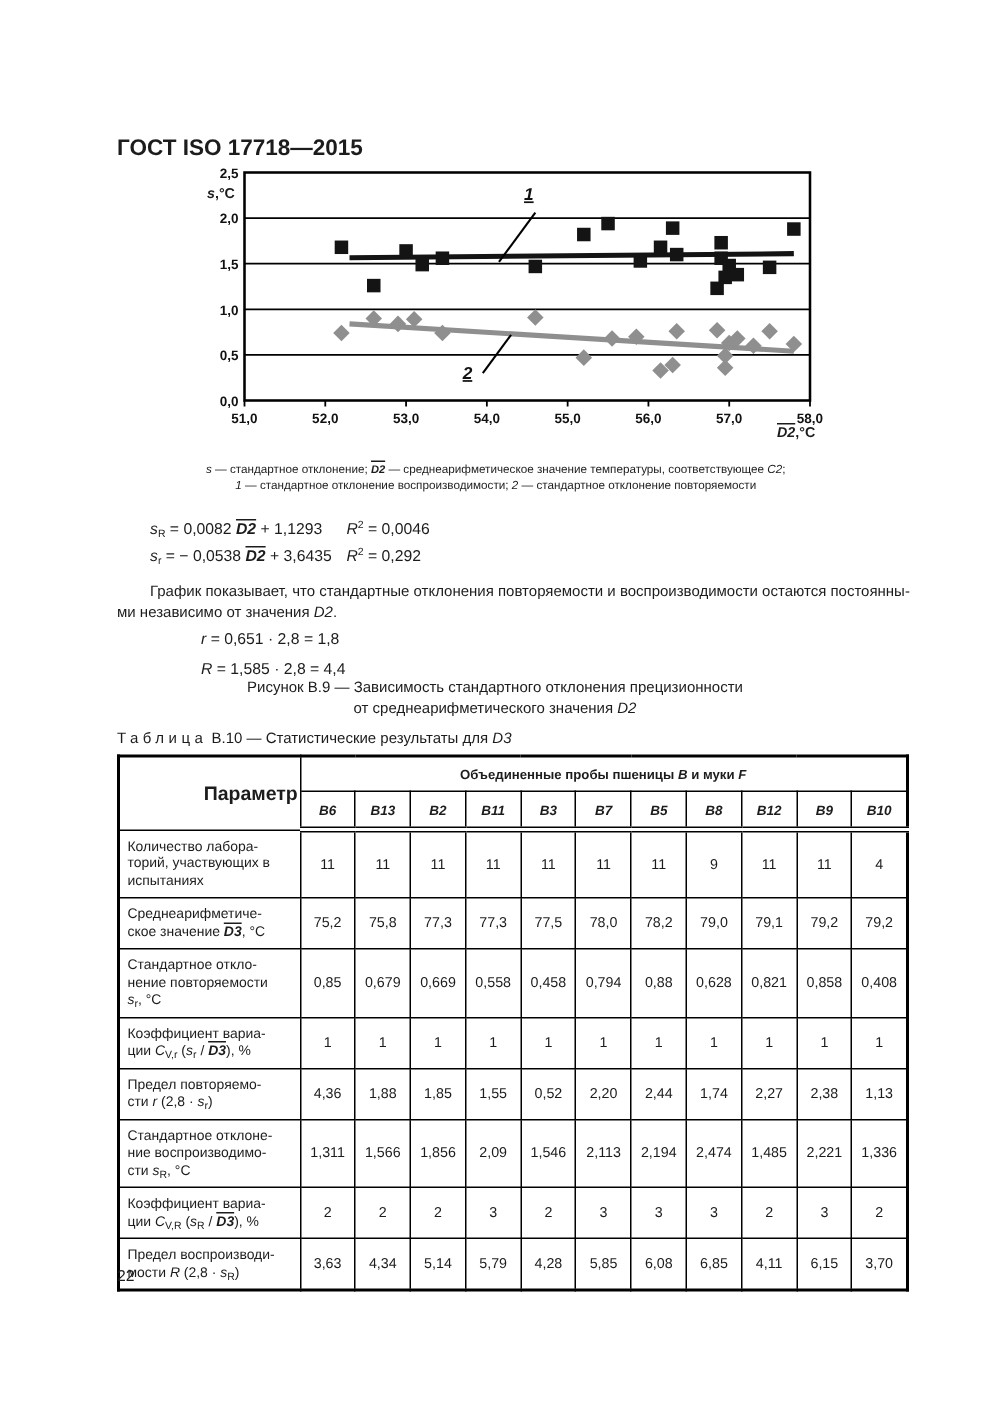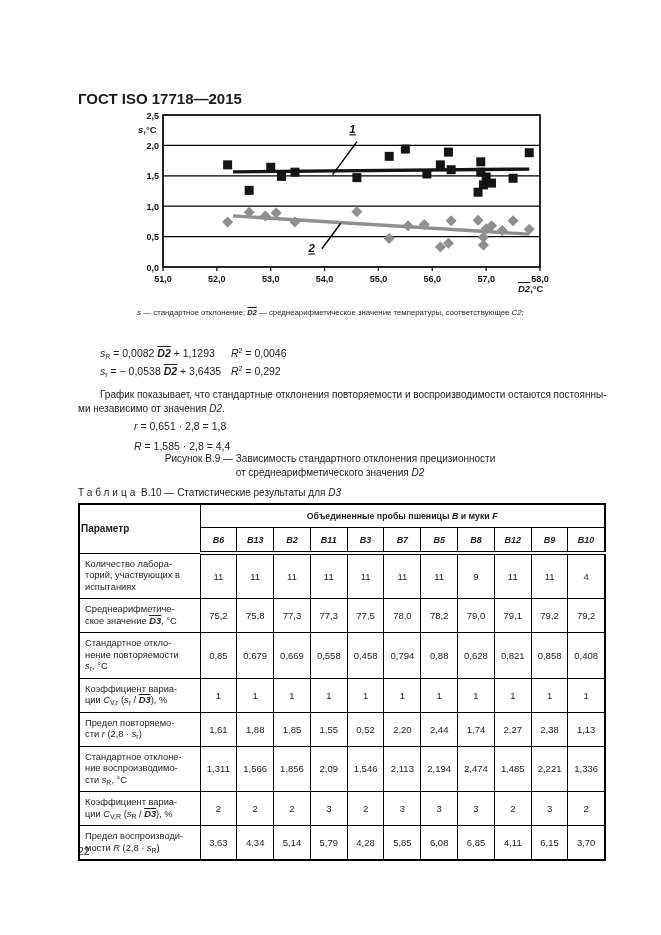--- a/index.html
+++ b/index.html
@@ -35,21 +35,21 @@
 
   .formulas{left:134px;top:417px;font-size:10.5px;line-height:19.5px;}
 
   .caption{left:40px;top:452px;width:580px;text-align:center;font-size:10px;line-height:14px;}
 
   .tbl-title{left:78px;top:487px;font-size:10px;}
 
   table.stats{position:absolute;left:78px;top:503px;width:526px;border-collapse:collapse;table-layout:fixed;
     border:2px solid #000;}
   table.stats th,table.stats td{border:1px solid #000;}
-  th.param{font-size:10px;font-weight:bold;text-align:left;vertical-align:middle;border-bottom:4px double #000;margin-left:16px;}
+  th.param{font-size:13px;font-weight:bold;text-align:right;vertical-align:middle;border-bottom:4px double #000;margin-left:16px;}
   th.group{font-size:8.8px;font-weight:bold;text-align:center;height:20px;padding:1px 2px;}
   tr.colrow th{font-size:9px;font-weight:bold;text-align:center;height:21px;border-bottom:4px double #000;padding:1px 0;}
   th.rowlabel{font-size:9.3px;font-weight:normal;text-align:left;line-height:11.5px;padding:5px 2px 5px 5px;vertical-align:middle;}
   td.val{font-size:9.5px;text-align:center;vertical-align:middle;padding:2px 1px;}
 
   .pageno{left:78px;top:845px;font-size:10.5px;}
 </style>
 </head>
 <body>
 
@@ -130,20 +130,21 @@
       <text x="222.577142857143" y="40.23999999999998" class="cann">1</text>
       <line x1="191.87857142857158" y1="155.76" x2="210.72857142857129" y2="130.224" stroke="#000" stroke-width="1.4"></line>
       <text x="181.64571428571418" y="159.40800000000002" class="cann">2</text>
     </svg>
   <div class="axis-title y-title"><i>s</i>,°С</div>
   <div class="axis-title x-title"><span class="ov">D2</span>,°С</div>
 </div>
 
 <div class="abs legend">
   <div><i>s</i> — стандартное отклонение; <span class="ov">D2</span> — среднеарифметическое значение температуры, соответствующее <i>С2</i>;</div>
+  <div><i>1</i> — стандартное отклонение воспроизводимости; <i>2</i> — стандартное отклонение повторяемости</div>
 </div>
 
 <div class="abs equations">
   <div>
     <span class="eq-left"><i>s</i><sub>R</sub> = 0,0082 <span class="ov">D2</span> + 1,1293</span>
     <span><i>R</i><sup>2</sup> = 0,0046</span>
   </div>
   <div>
     <span class="eq-left"><i>s</i><sub>r</sub> = − 0,0538 <span class="ov">D2</span> + 3,6435</span>
     <span><i>R</i><sup>2</sup> = 0,292</span>
@@ -250,21 +251,21 @@
         <td class="val">1</td>
         <td class="val">1</td>
         <td class="val">1</td>
         <td class="val">1</td>
         <td class="val">1</td>
         <td class="val">1</td>
         <td class="val">1</td>
       </tr>
       <tr>
         <th class="rowlabel">Предел повторяемо-<br>сти <i>r</i> (2,8 · <i>s</i><sub>r</sub>)</th>
-        <td class="val">1,61</td>
+        <td class="val">4,36</td>
         <td class="val">1,88</td>
         <td class="val">1,85</td>
         <td class="val">1,55</td>
         <td class="val">0,52</td>
         <td class="val">2,20</td>
         <td class="val">2,44</td>
         <td class="val">1,74</td>
         <td class="val">2,27</td>
         <td class="val">2,38</td>
         <td class="val">1,13</td>

